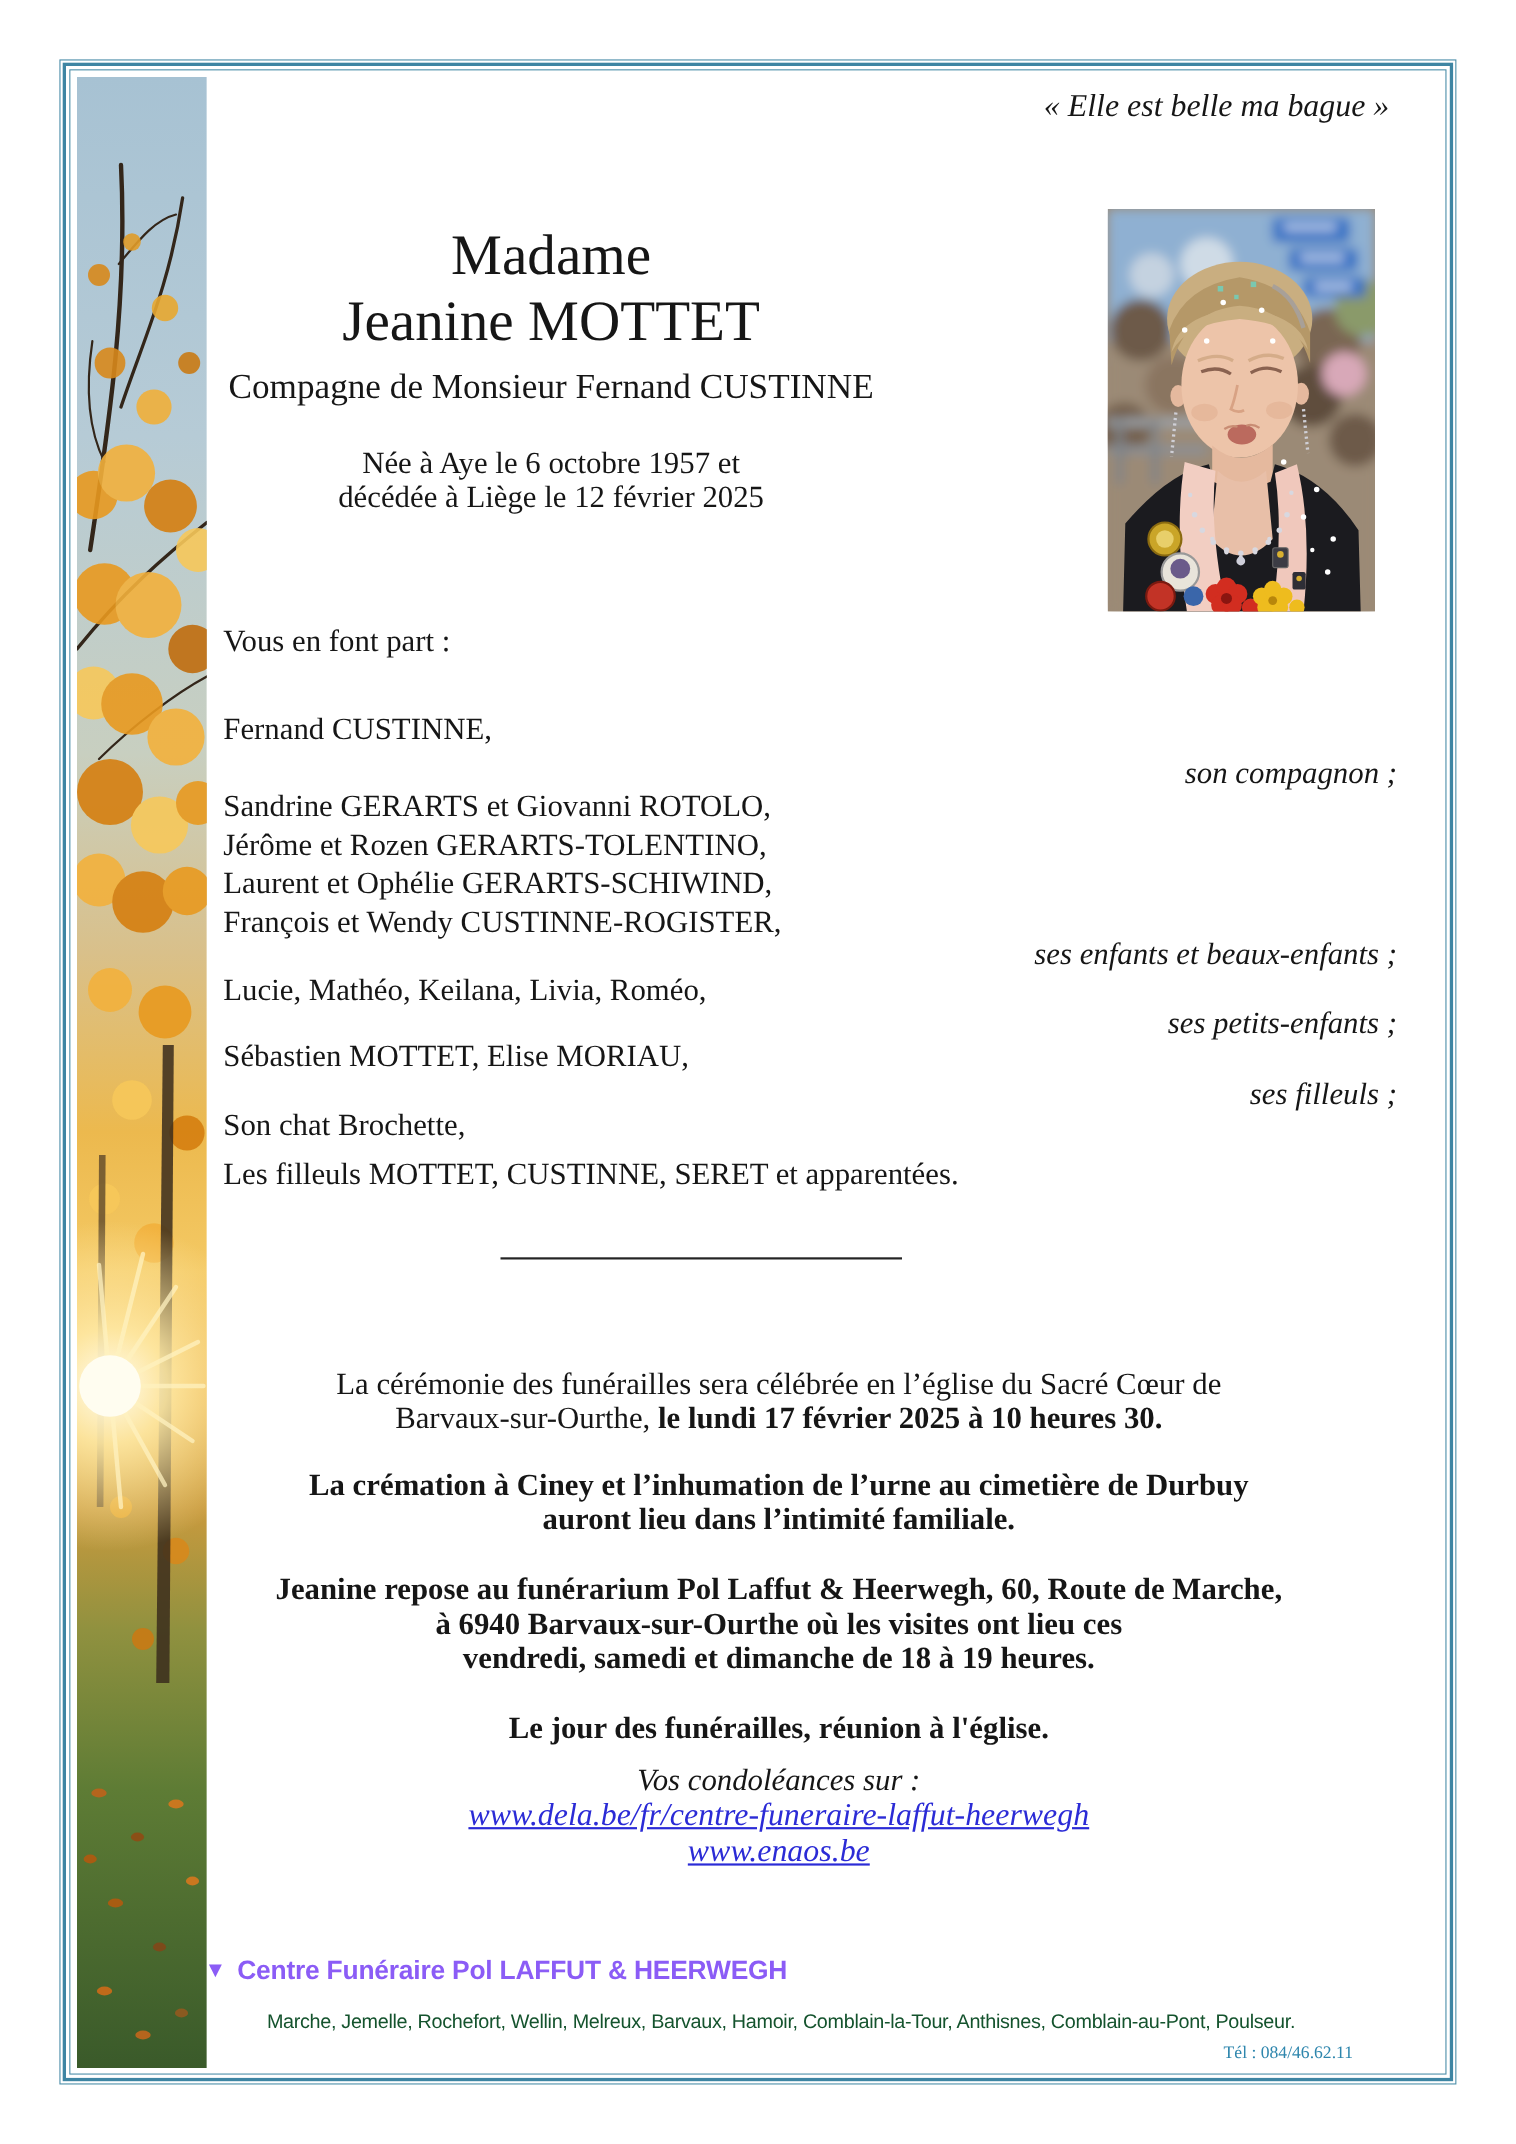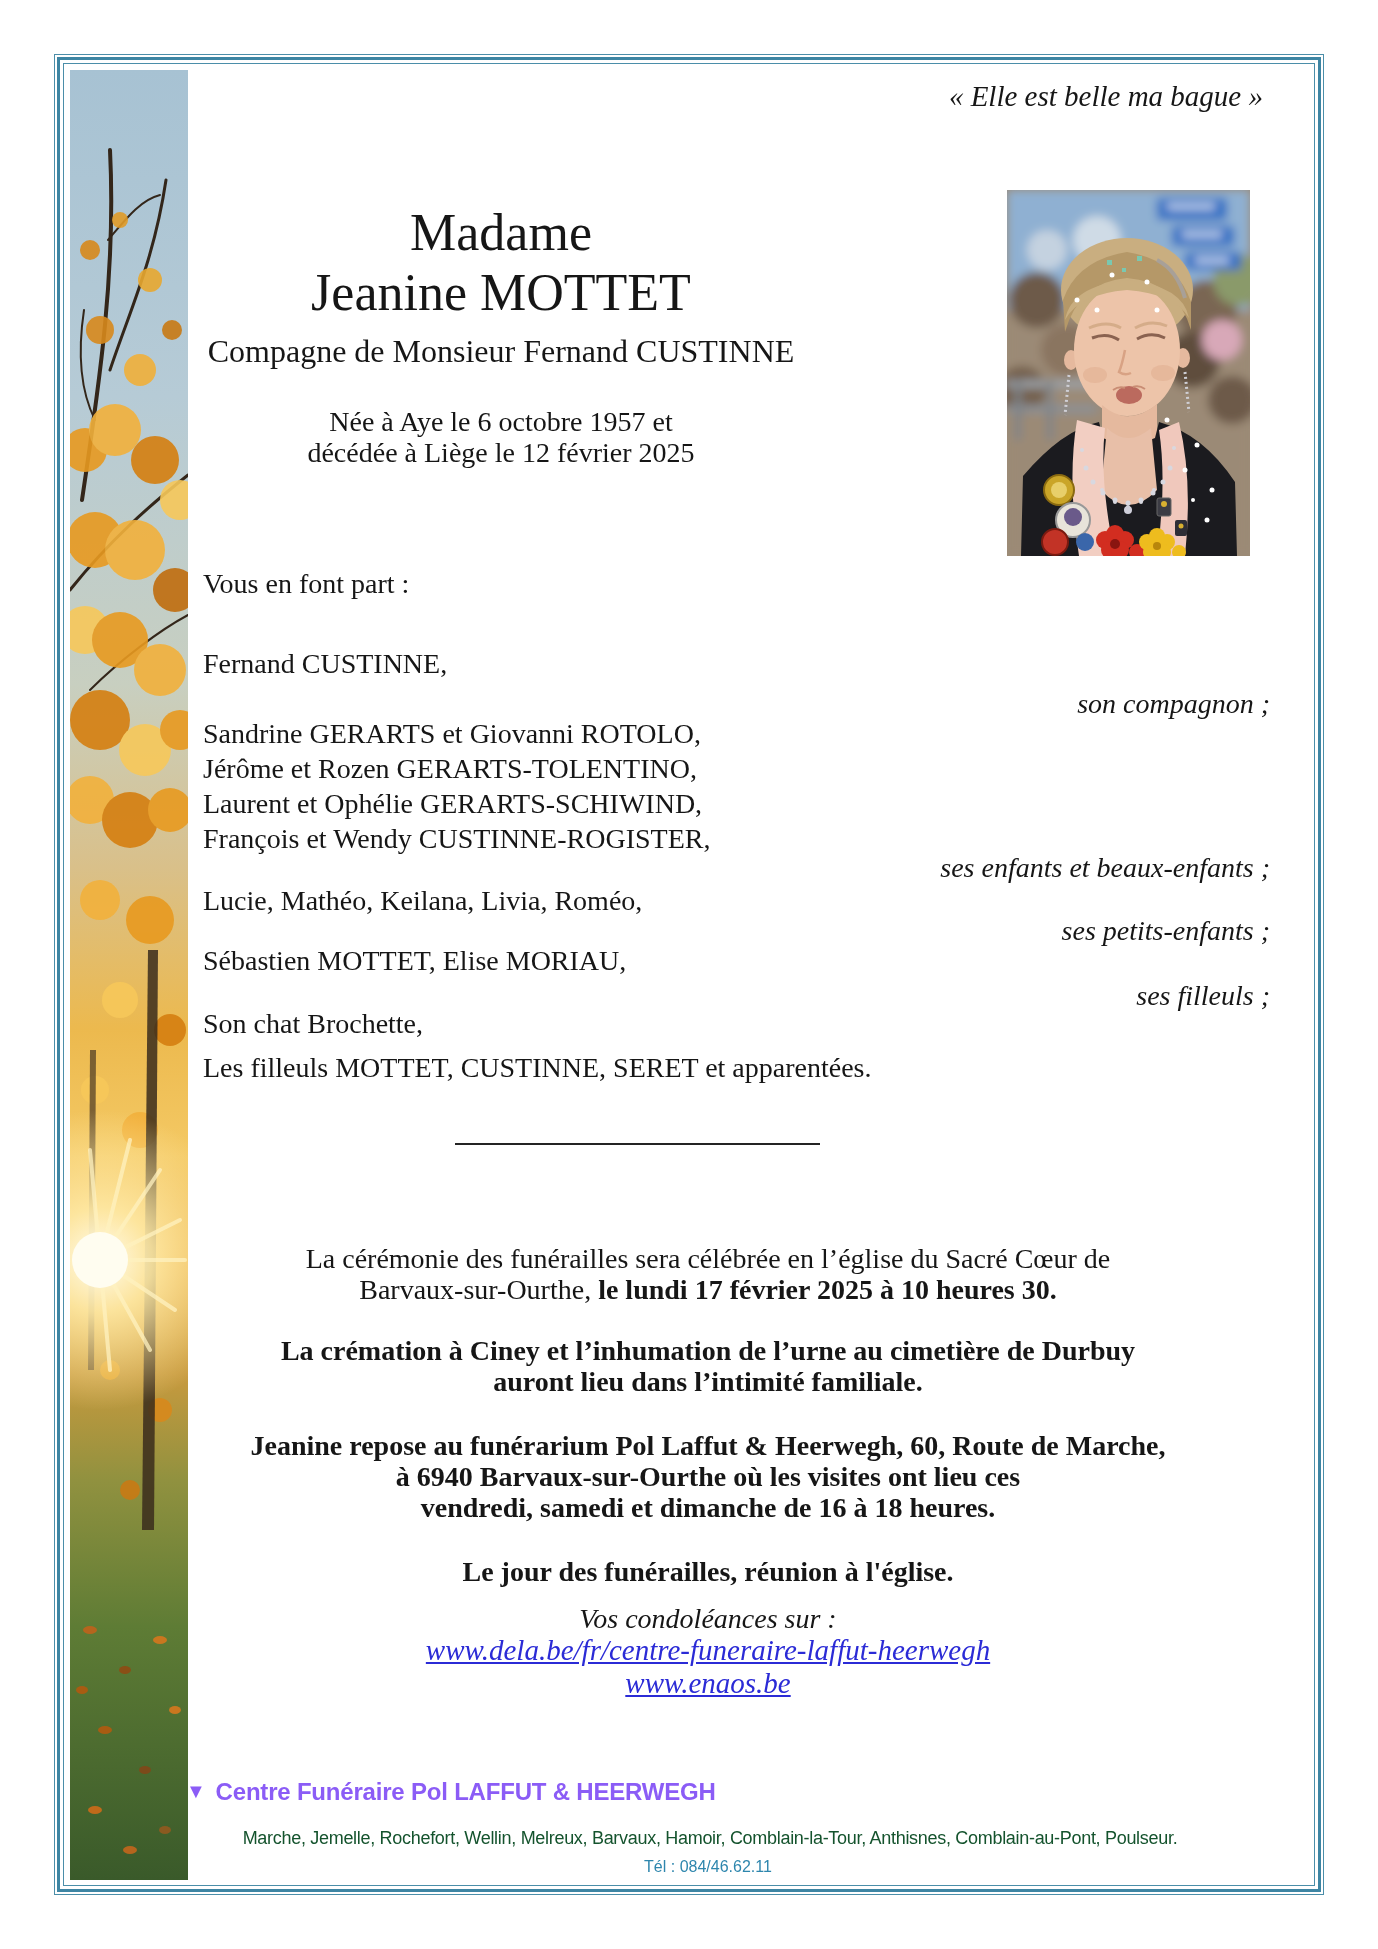--- a/index.html
+++ b/index.html
@@ -36,22 +36,22 @@
   .bold{font-weight:bold;}
   .italic{font-style:italic;}
   .linkline a{color:#2b2bd6;font-style:italic;text-decoration:underline;cursor:pointer;margin-top:44px;}
 
   .footer-title{position:absolute;left:186px;top:1778px;width:1044px;text-align:left;
     font-family:"Liberation Sans", sans-serif;font-size:24px;font-weight:bold;color:#8b5cf6;
     letter-spacing:-0.2px;white-space:nowrap;}
   .footer-title .tri{font-size:20px;vertical-align:2px;margin-right:10px;}
   .footer-towns{position:absolute;left:110px;top:1828px;width:1200px;text-align:center;
     font-family:"Liberation Sans", sans-serif;font-size:18px;color:#14532d;letter-spacing:-0.3px;white-space:nowrap;}
-  .footer-tel{position:absolute;left:186px;top:1858px;width:1044px;text-align:center;
-    font-family:Liberation Sans, sans-serif;font-size:16px;color:#2e86ad;white-space:nowrap;}
+  .footer-tel{position:absolute;left:186px;top:1858px;width:1044px;text-align:right;
+    font-family:Liberation Serif, serif;font-size:16px;color:#2e86ad;white-space:nowrap;}
 </style>
 </head>
 <body>
 
 <div class="page">
 
   <div class="frame-outer"></div>
   <div class="frame-mid"></div>
   <div class="frame-inner"></div>
 
@@ -316,21 +316,21 @@
   <div class="cline" style="top:1243px">La cérémonie des funérailles sera célébrée en l’église du Sacré Cœur de</div>
   <div class="cline" style="top:1274px">
     <span>Barvaux-sur-Ourthe, </span><span class="bold">le lundi 17 février 2025 à 10 heures 30.</span>
   </div>
 
   <div class="cline bold" style="top:1335px">La crémation à Ciney et l’inhumation de l’urne au cimetière de Durbuy</div>
   <div class="cline bold" style="top:1366px">auront lieu dans l’intimité familiale.</div>
 
   <div class="cline bold" style="top:1430px">Jeanine repose au funérarium Pol Laffut &amp; Heerwegh, 60, Route de Marche,</div>
   <div class="cline bold" style="top:1461px">à 6940 Barvaux-sur-Ourthe où les visites ont lieu ces</div>
-  <div class="cline bold" style="top:1492px">vendredi, samedi et dimanche de 16 à 18 heures.</div>
+  <div class="cline bold" style="top:1492px">vendredi, samedi et dimanche de 18 à 19 heures.</div>
 
   <div class="cline bold" style="top:1556px">Le jour des funérailles, réunion à l'église.</div>
 
   <div class="cline italic" style="top:1603px">Vos condoléances sur :</div>
   <div class="cline linkline" style="top:1634px;font-size:29px">
     <a>www.dela.be/fr/centre-funeraire-laffut-heerwegh</a>
   </div>
   <div class="cline linkline" style="top:1667px;font-size:29px">
     <a>www.enaos.be</a>
   </div>

